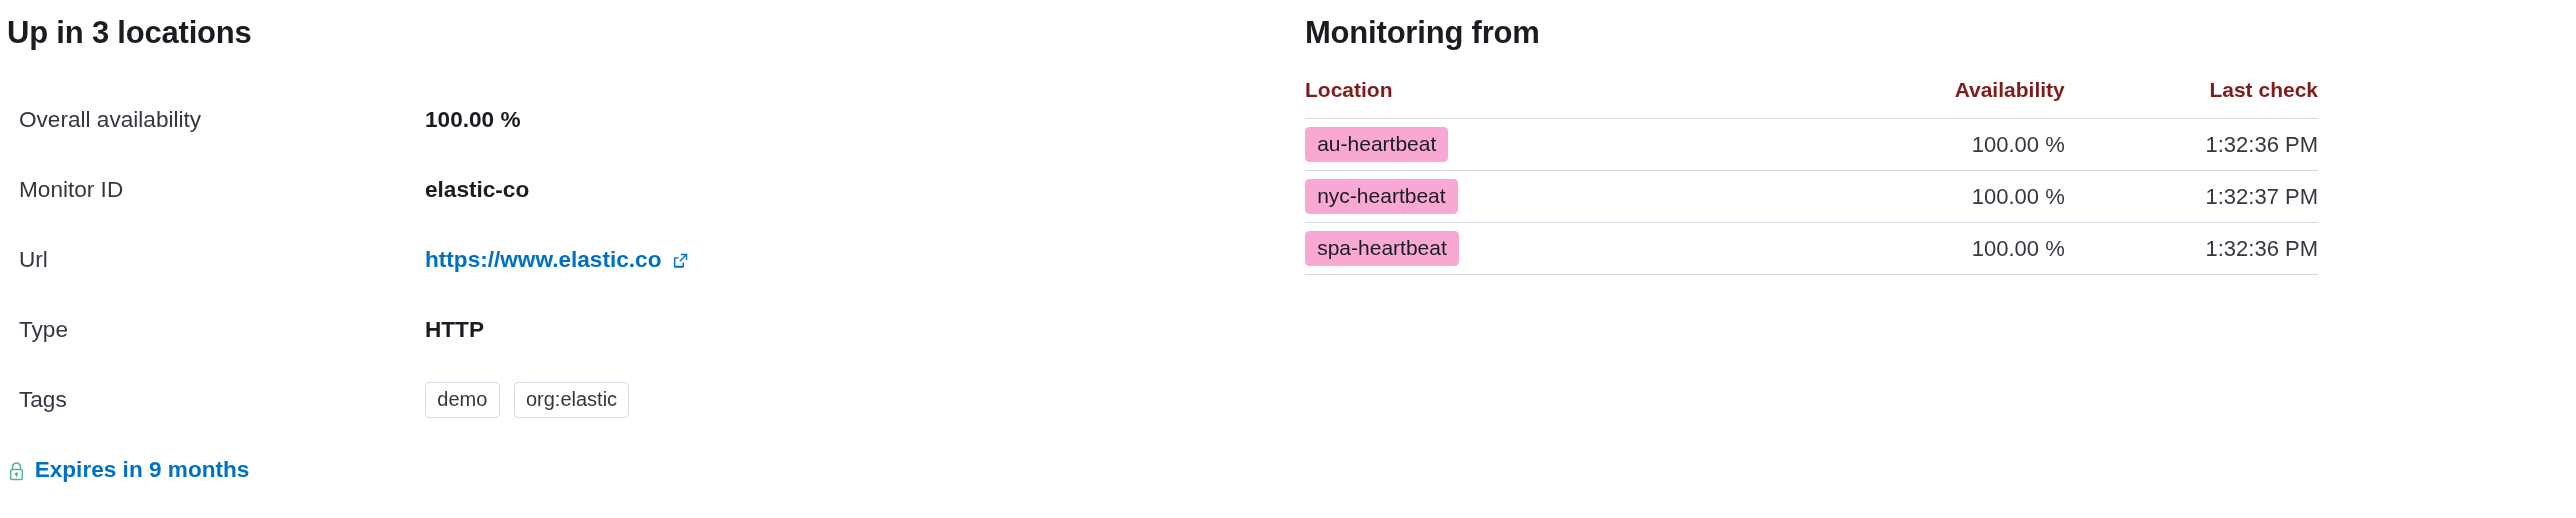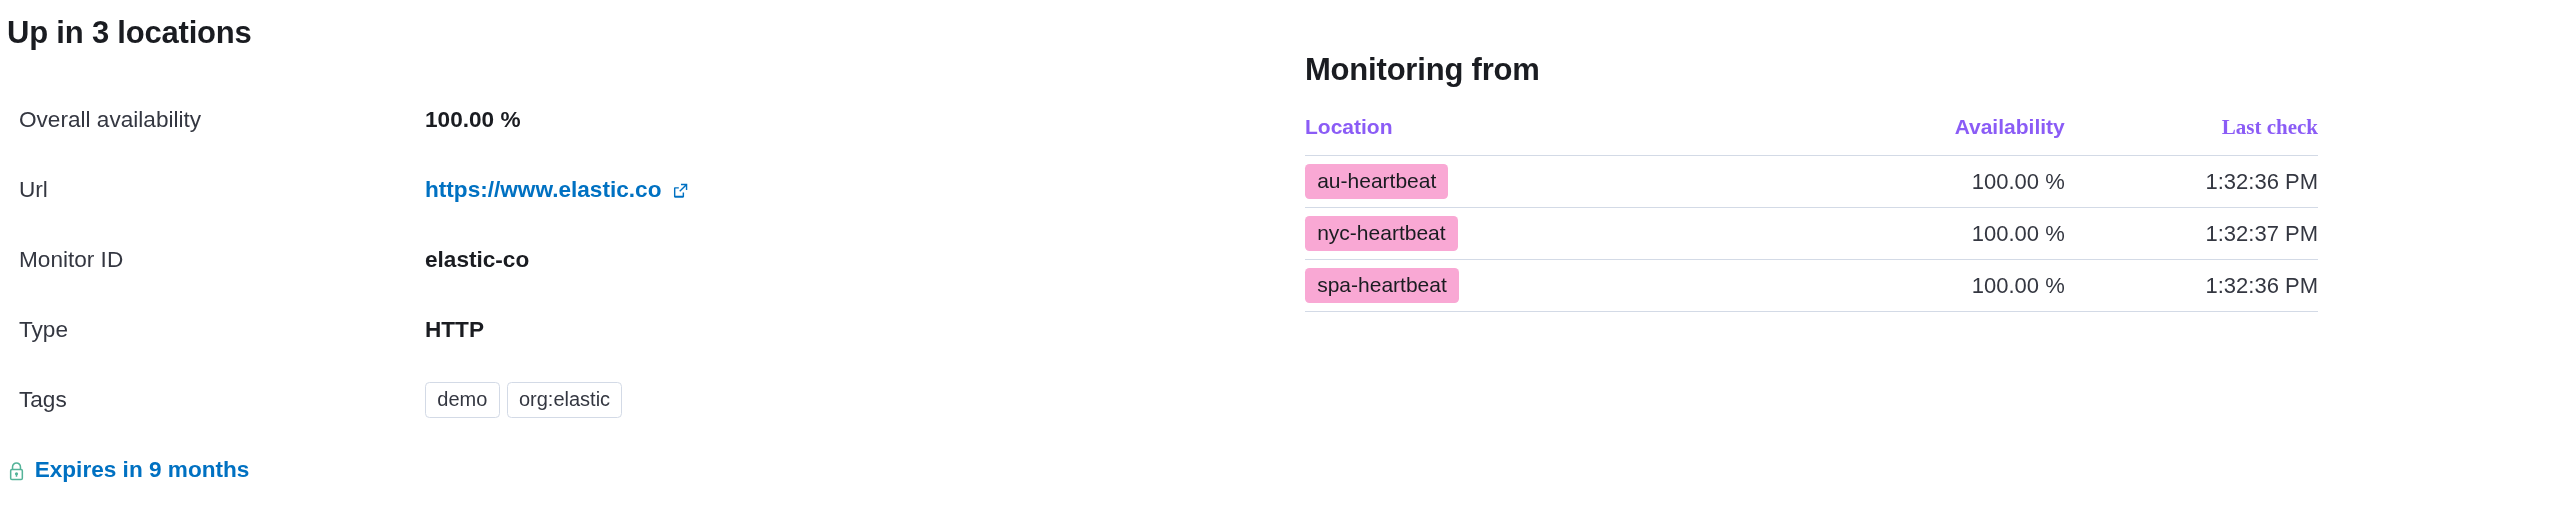--- a/index.html
+++ b/index.html
@@ -85,21 +85,21 @@
 
   .lock-icon {
     display: inline-flex;
     margin-right: 8.7px;
     position: relative;
     top: 1.7px;
   }
 
   .tag-list {
     display: flex;
-    gap: 7px;
+    gap: 14px;
     align-items: flex-end;
   }
 
   .tag-pill {
     border: 0.9px solid #d3dae6;
     border-radius: 4.4px;
     background: #ffffff;
     color: #343741;
     font-size: 20px;
     line-height: 22.6px;
@@ -107,51 +107,49 @@
     padding: 5.2px 11.3px 6.1px 11.3px;
     white-space: nowrap;
     cursor: pointer;
   }
 
   
   .right-panel {
     flex: 1 1 auto;
     box-sizing: border-box;
     padding-right: 4px;
-    margin-top: 37px;
   }
 
   .monitor-table {
     width: 100%;
     border-collapse: collapse;
     margin-top: 25px;
     table-layout: fixed;
   }
 
   .monitor-table th {
     font-size: 21px;
     line-height: 26px;
     font-weight: 700;
-    color: #8b5cf6;
+    color: #7f1d1d;
     padding: 0 0 15px 0;
     border-bottom: 1.7px solid #d3dae6;
     text-align: right;
     vertical-align: bottom;
   }
 
   .monitor-table th.col-location {
     text-align: left;
     width: 45%;
   }
   .monitor-table th.col-availability {
     width: 30%;
   }
   .monitor-table th.col-lastcheck {
     width: 25%;
-    font-family: Liberation Serif, serif;
   }
 
   .monitor-table td {
     font-size: 22px;
     line-height: 26px;
     color: #343741;
     border-bottom: 1.7px solid #d3dae6;
     padding: 0;
     height: 51px;
     text-align: right;
@@ -185,35 +183,35 @@
     <h1 class="panel-title">Up in 3 locations</h1>
 
     <div class="kv-list">
 
       <div class="kv-row">
         <div class="kv-label">Overall availability</div>
         <div class="kv-value">100.00 %</div>
       </div>
 
       <div class="kv-row">
+        <div class="kv-label">Monitor ID</div>
+        <div class="kv-value">elastic-co</div>
+      </div>
+
+      <div class="kv-row">
         <div class="kv-label">Url</div>
         <div class="kv-value link">
           <span>https://www.elastic.co</span>
           <span class="ext-icon">
             <svg width="19" height="19" viewBox="0 0 16 16" aria-hidden="true">
               <path d="M2.5 5.2h4.1v1.2H3.7v6.1h6.1V9.6H11v3.5c0 .5-.4.9-.9.9H3.4c-.5 0-.9-.4-.9-.9V6.1c0-.5.4-.9.9-.9z" fill="#0071c2"></path>
               <path d="M8.4 2.3h5.3v5.3h-1.2V4.4L7.8 9.1l-.85-.85 4.7-4.7H8.4z" fill="#0071c2"></path>
             </svg>
           </span>
         </div>
-      </div>
-
-      <div class="kv-row">
-        <div class="kv-label">Monitor ID</div>
-        <div class="kv-value">elastic-co</div>
       </div>
 
       <div class="kv-row">
         <div class="kv-label">Type</div>
         <div class="kv-value">HTTP</div>
       </div>
 
       <div class="kv-row">
         <div class="kv-label">Tags</div>
         <div class="kv-value">

